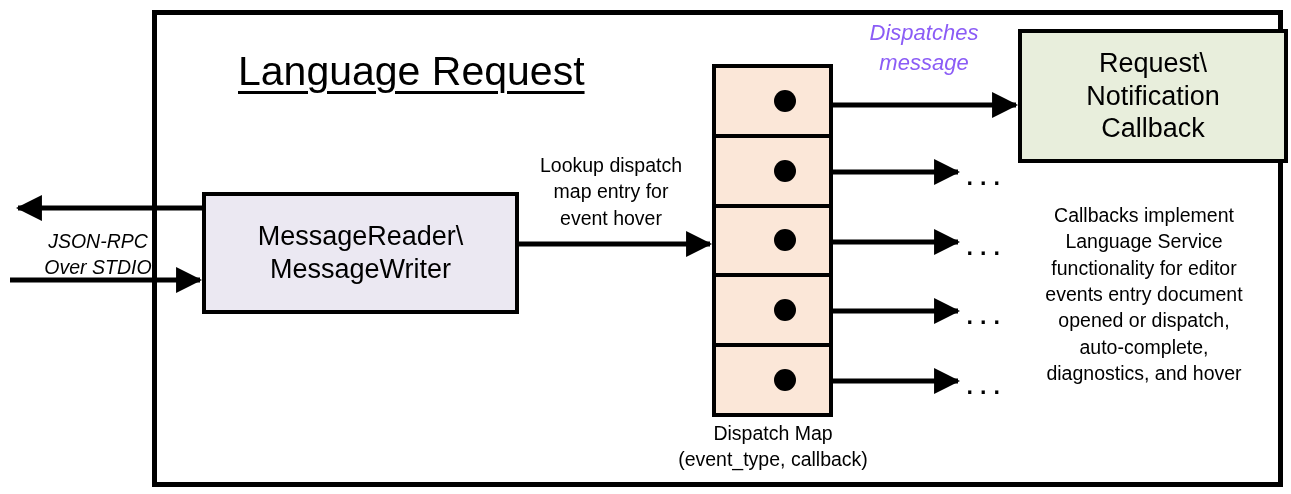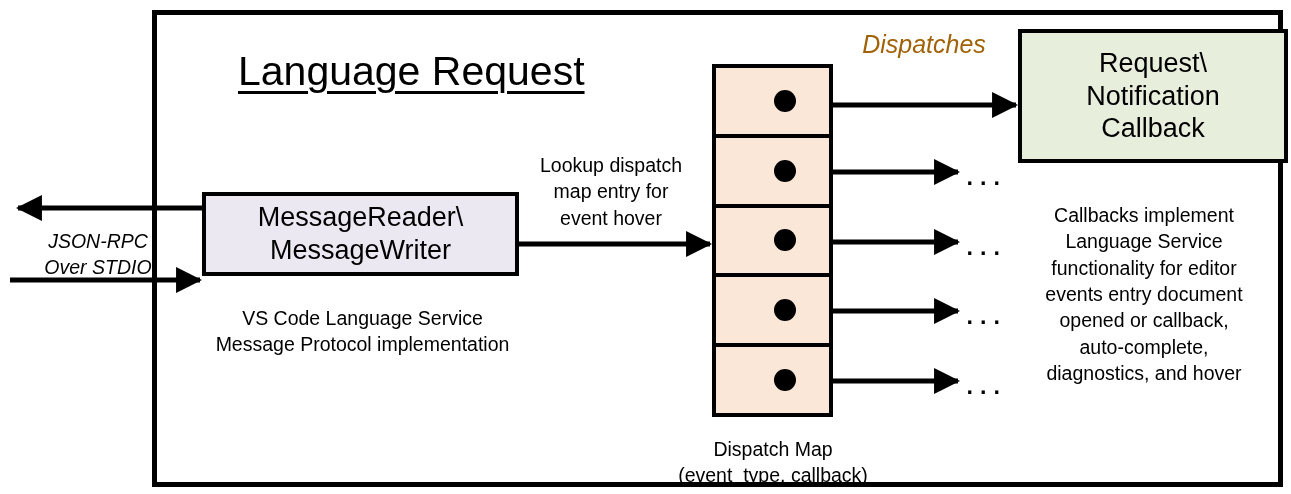--- a/index.html
+++ b/index.html
@@ -38,21 +38,21 @@
     text-decoration: underline;
     text-underline-offset: 6px;
     text-decoration-thickness: 3px;
   }
 
   
   #message-rw-box {
     left: 202px;
     top: 192px;
     width: 317px;
-    height: 84px;
+    height: 122px;
     background: #ebe8f2;
     border: 4px solid #000000;
     box-sizing: border-box;
     display: flex;
     flex-direction: column;
     align-items: center;
     justify-content: center;
     line-height: 1.22;
     font-size: 27px;
     color: #000000;
@@ -87,27 +87,27 @@
     width: 186px;
     text-align: center;
     font-size: 19.5px;
     line-height: 1.35;
     color: #000000;
   }
 
   
   #dispatch-msg-label {
     left: 838px;
-    top: 28px;
+    top: 18px;
     width: 172px;
     text-align: center;
-    font-size: 25px;
+    font-size: 22px;
     font-style: italic;
     line-height: 1.35;
-    color: #a16207;
+    color: #8b5cf6;
   }
 
   
   #dispatch-map {
     left: 712px;
     top: 64px;
     width: 121px;
     height: 353px;
     box-sizing: border-box;
     border: 4px solid #000000;
@@ -133,21 +133,20 @@
     background: #000000;
   }
   #dispatch-map-caption {
     left: 648px;
     top: 421px;
     width: 250px;
     text-align: center;
     font-size: 19.5px;
     line-height: 1.33;
     color: #000000;
-    margin-top: 16px;
   }
 
   
   #callback-box {
     left: 1018px;
     top: 29px;
     width: 270px;
     height: 134px;
     background: #e8eedc;
     border: 4px solid #000000;
@@ -220,24 +219,20 @@
 
   <div class="abs" id="jsonrpc-label">
     <div>JSON-RPC</div>
     <div>Over STDIO</div>
   </div>
 
   <div class="abs" id="message-rw-box">
     <div>MessageReader\</div>
     <div>MessageWriter</div>
   </div>
-  <div class="abs" id="message-rw-caption">
-    <div>VS Code Language Service</div>
-    <div>Message Protocol implementation</div>
-  </div>
 
   <div class="abs" id="lookup-label">
     <div>Lookup dispatch</div>
     <div>map entry for</div>
     <div>event hover</div>
   </div>
 
   <div class="abs" id="dispatch-map">
     <div class="map-cell">
       <span class="map-dot"></span>
@@ -255,35 +250,36 @@
       <span class="map-dot"></span>
     </div>
   </div>
   <div class="abs" id="dispatch-map-caption">
     <div>Dispatch Map</div>
     <div>(event_type, callback)</div>
   </div>
 
   <div class="abs" id="dispatch-msg-label">
     <div>Dispatches</div>
+    <div>message</div>
   </div>
 
   <div class="abs ellipsis" style="left:965px; top:156px;">...</div>
   <div class="abs ellipsis" style="left:965px; top:226px;">...</div>
   <div class="abs ellipsis" style="left:965px; top:295px;">...</div>
   <div class="abs ellipsis" style="left:965px; top:365px;">...</div>
 
   <div class="abs" id="callback-box">
     <div>Request\</div>
     <div>Notification</div>
     <div>Callback</div>
   </div>
   <div class="abs" id="callback-caption">
     <div>Callbacks implement</div>
     <div>Language Service</div>
     <div>functionality for editor</div>
     <div>events entry document</div>
-    <div>opened or callback,</div>
+    <div>opened or dispatch,</div>
     <div>auto-complete,</div>
     <div>diagnostics, and hover</div>
   </div>
 
 </div>
 
 </body></html>

